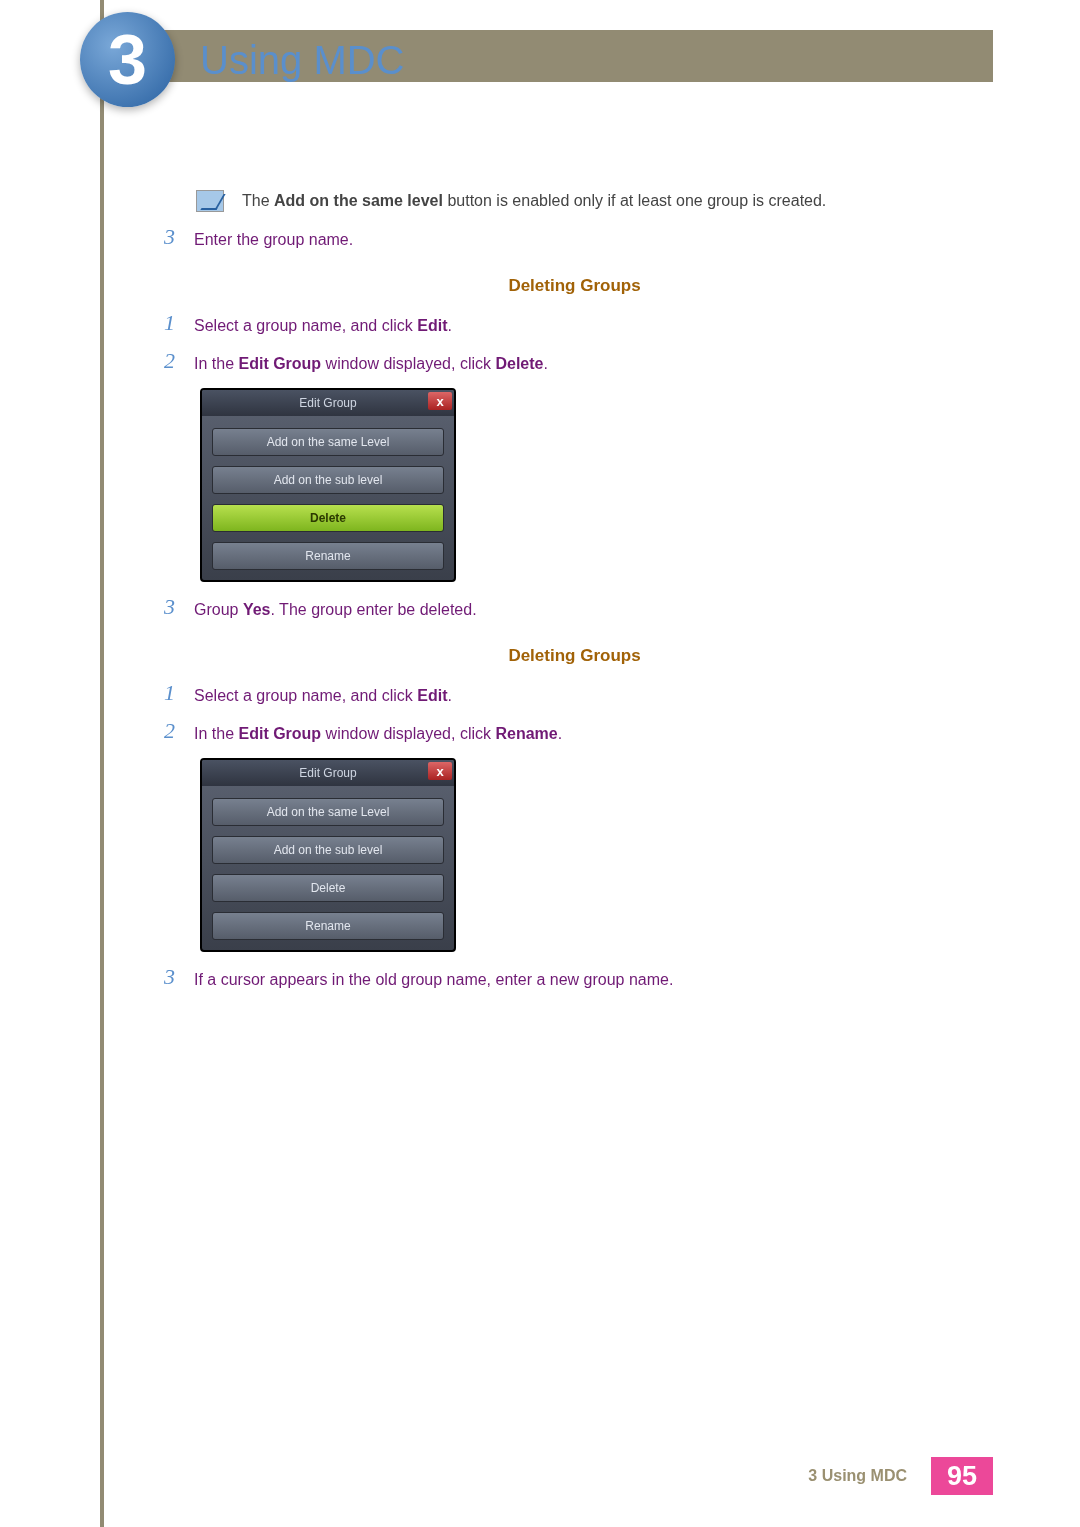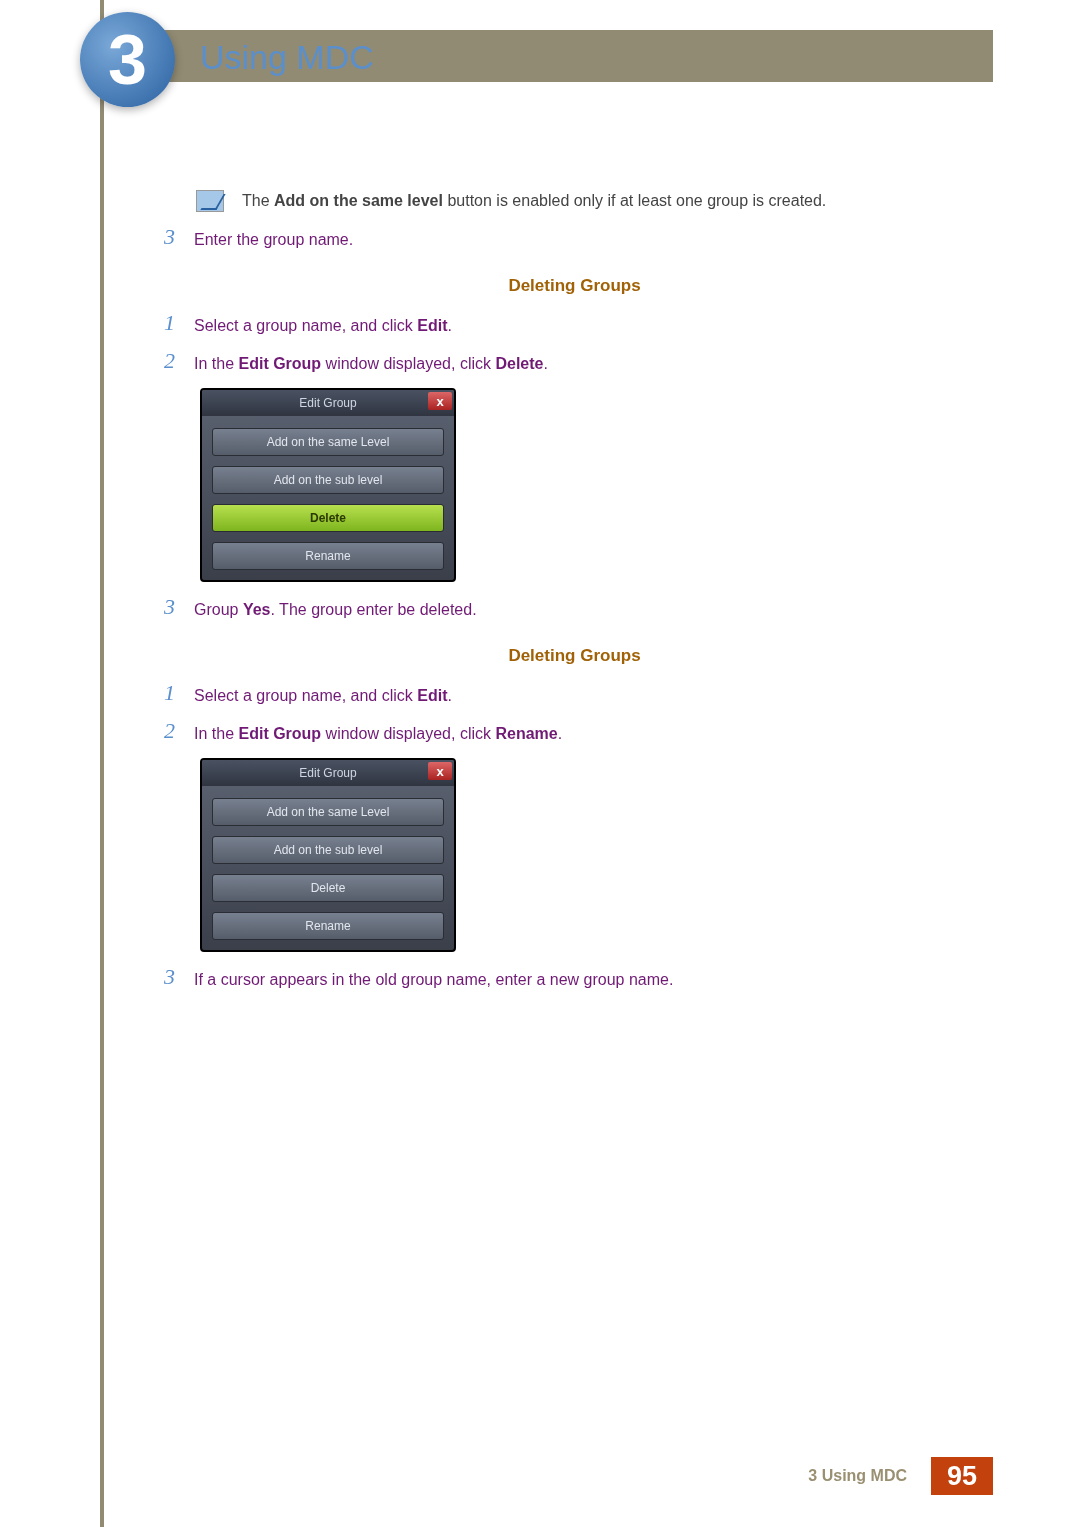--- a/index.html
+++ b/index.html
@@ -37,21 +37,21 @@
     justify-content: center;
     color: #fff;
     font-size: 70px;
     font-weight: bold;
     box-shadow: 0 3px 8px rgba(0,0,0,0.3);
     z-index: 2;
   }
   .chapter-title {
     position: absolute;
     left: 200px; top: 38px;
-    font-size: 34px;
+    font-size: 40px;
     color: #5a8fcc;
     font-weight: normal;
     z-index: 3;
   }
   .content {
     position: absolute;
     left: 164px; top: 190px;
     right: 95px;
   }
   .note-row {
@@ -158,21 +158,21 @@
   .footer-label {
     display: flex;
     align-items: center;
     padding-right: 24px;
     color: #9a9071;
     font-weight: bold;
     font-size: 16px;
   }
   .footer-page {
     width: 62px;
-    background: #c2410c;
+    background: #ec4899;
     color: #fff;
     font-size: 27px;
     font-weight: bold;
     display: flex;
     align-items: center;
     justify-content: center;
   }
   b { font-weight: bold; }
 </style>
 </head>

